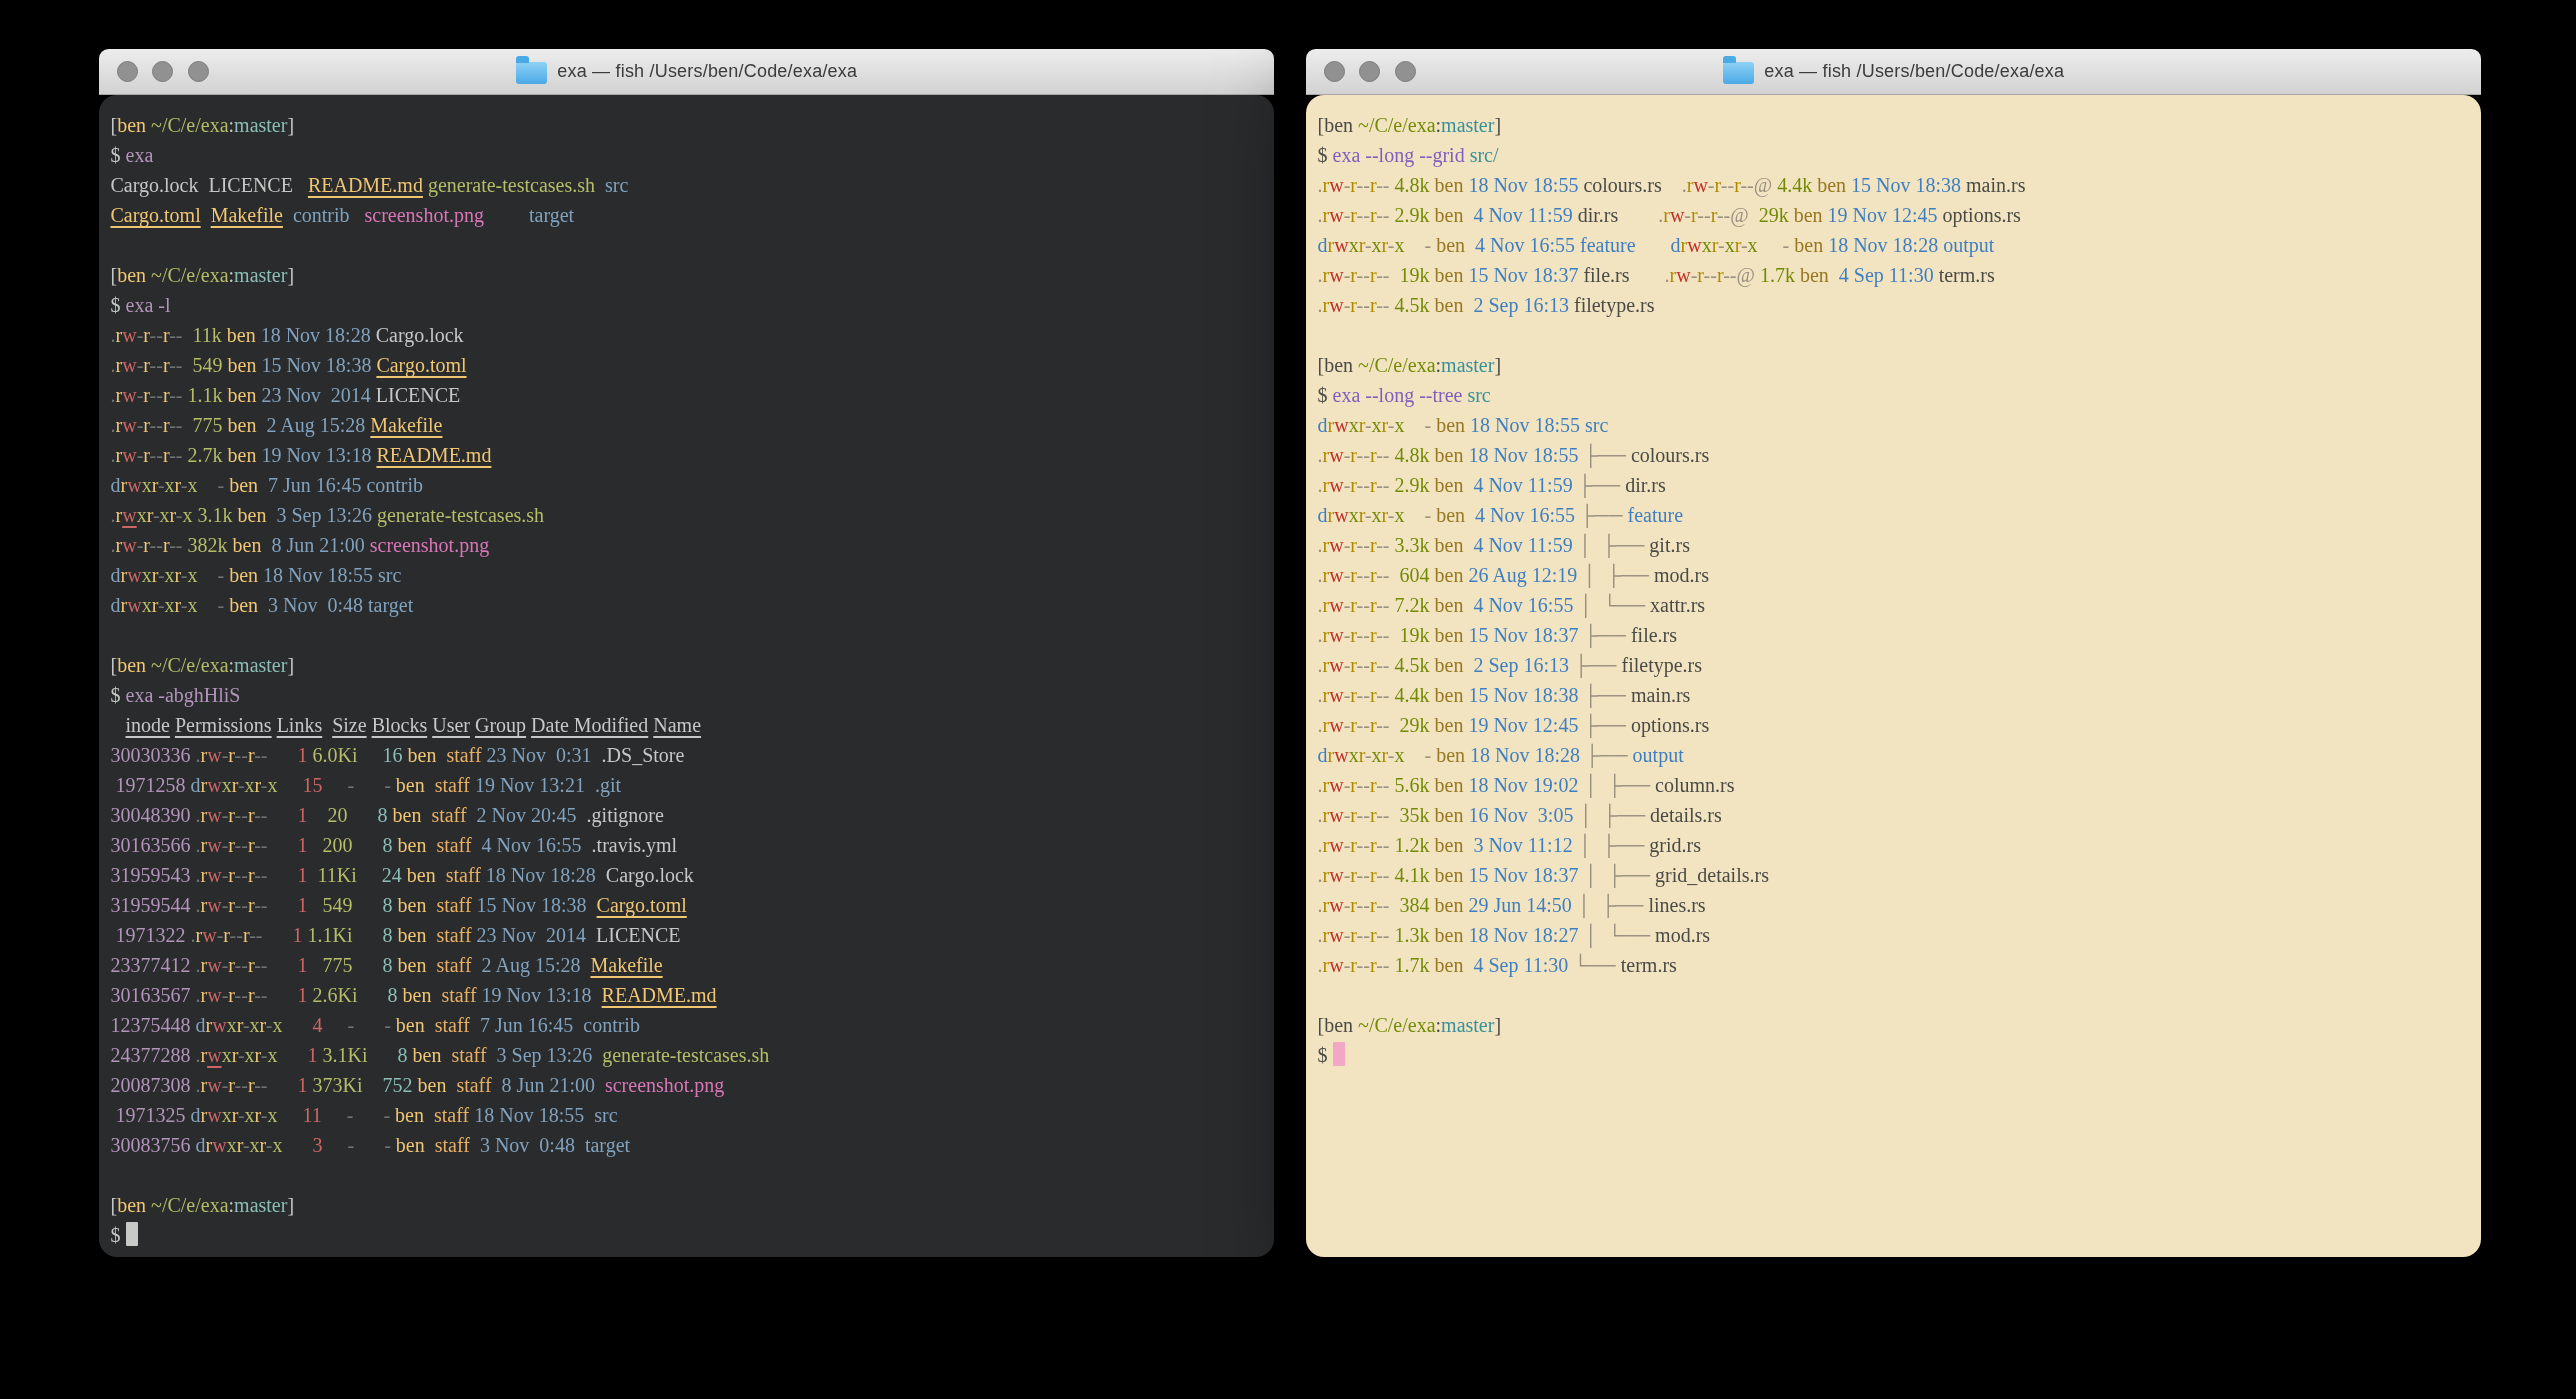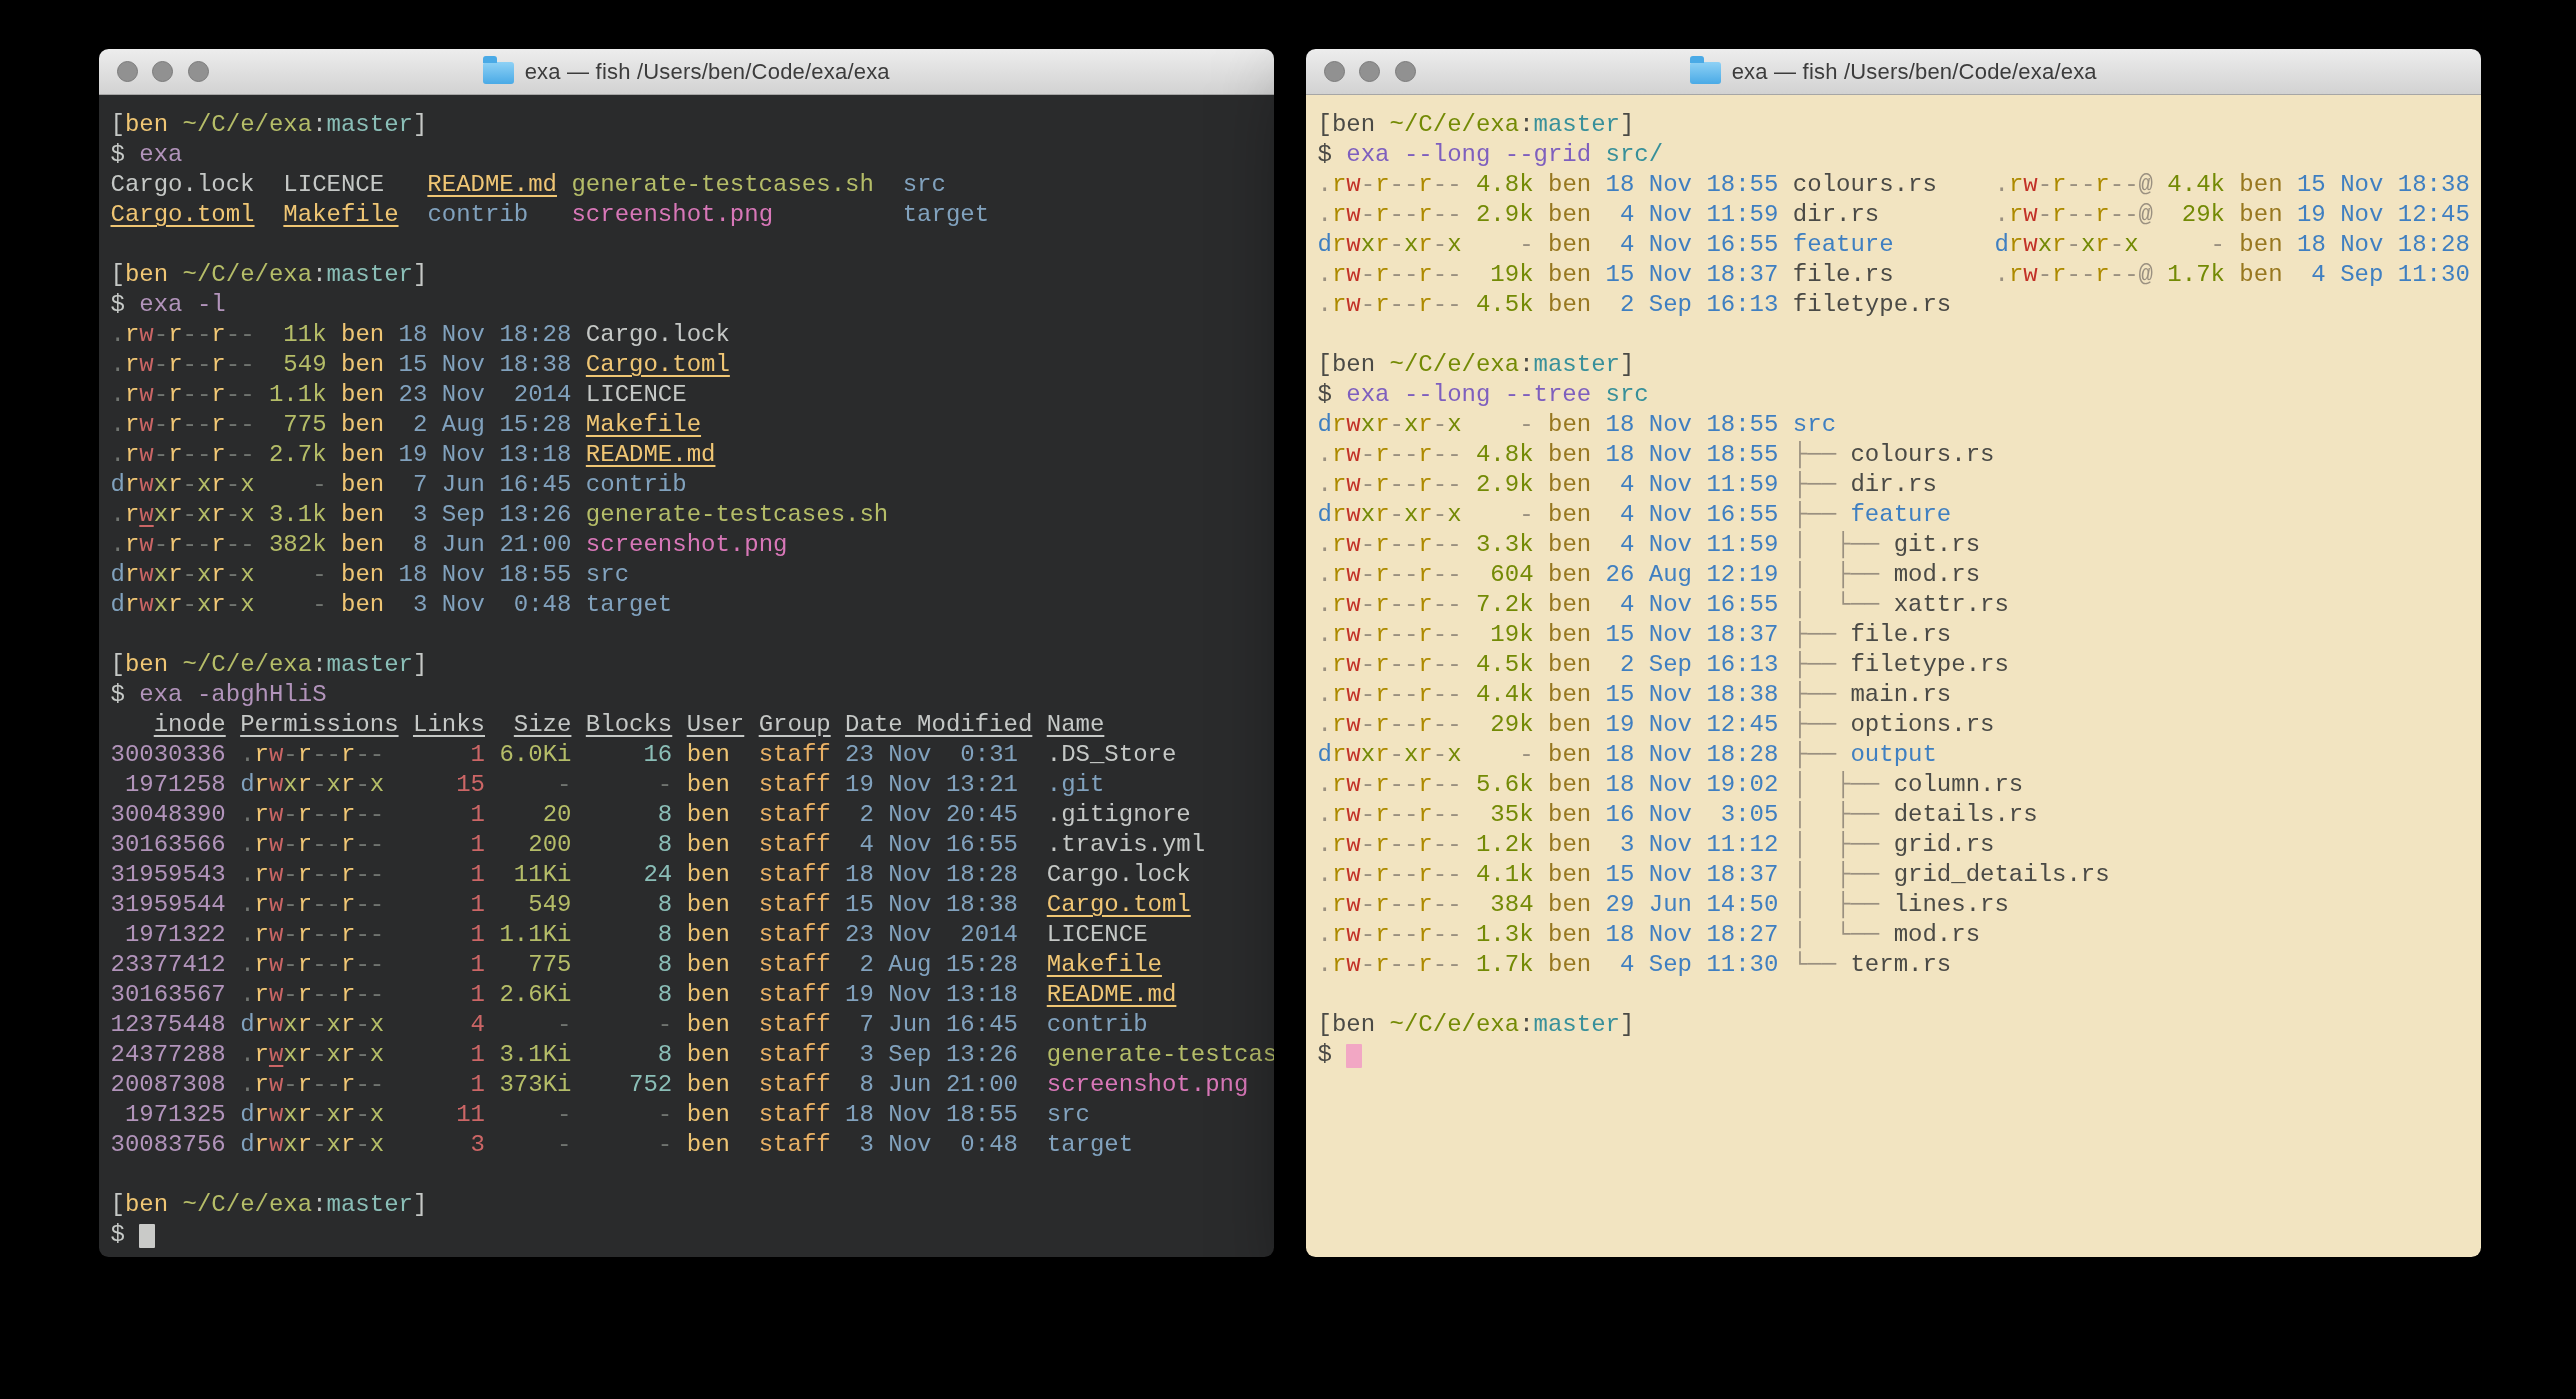--- a/index.html
+++ b/index.html
@@ -13,28 +13,28 @@
   }
   #win-left{left:99px;top:49px;}
   #win-right{left:1306px;top:49px;}
   .titlebar{
     height:45px;background:linear-gradient(#ededed,#d2d2d2);
     border-bottom:1px solid #a6a6a6;position:relative;
     display:flex;align-items:center;justify-content:center;
   }
   .lights{position:absolute;left:18px;top:0;bottom:0;display:flex;align-items:center;gap:14.4px;}
   .light{width:21px;height:21px;border-radius:50%;background:#919191;border:1px solid #7b7b7b;box-sizing:border-box;}
-  .titletext{display:flex;align-items:center;color:#3c3c3c;font-size:22px;font-weight:500;letter-spacing:0.2px;}
+  .titletext{display:flex;align-items:center;color:#3c3c3c;font-size:18px;font-weight:500;letter-spacing:0.2px;}
   .folder{width:31px;height:22px;background:linear-gradient(#8ed1f5,#4aaae6);border-radius:2.9px;position:relative;margin-right:10.5px;margin-top:2.9px;}
   .folder::before{content:"";position:absolute;top:-5.8px;left:0;width:13.4px;height:6.7px;background:#4aaae6;border-radius:2.9px 2.9px 0 0;}
   .term{
     position:absolute;left:0;right:0;top:46px;bottom:0;
     padding:15.3px 11.5px;box-sizing:border-box;
-    font-family:Liberation Mono, monospace;font-size:24px;line-height:30px;
-    white-space:pre;overflow:hidden;background:var(--bg);color:var(--fg);
+    font-family:Liberation Serif, serif;font-size:20px;line-height:30px;
+    white-space:pre;overflow:hidden;background:var(--bg);color:var(--fg);border-radius:18px;
   }
   .line{height:30px;}
   .c-fg{color:var(--fg);} .c-dim{color:var(--dim);} .c-yellow{color:var(--yellow);}
   .c-orange{color:var(--orange);} .c-red{color:var(--red);} .c-green{color:var(--green);}
   .c-blue{color:var(--blue);} .c-teal{color:var(--teal);} .c-purple{color:var(--purple);}
   .c-pink{color:var(--pink);margin-top:29px;} .c-user{color:var(--user);} .c-promptUser{color:var(--promptUser);}
   .u{text-decoration:underline;text-decoration-thickness:1.9px;text-underline-offset:3.8px;}
   .cursor{display:inline-block;background:var(--cursor);color:transparent;width:0.64em;height:24px;vertical-align:text-bottom;border-radius:1px;}
 </style>
 </head>

